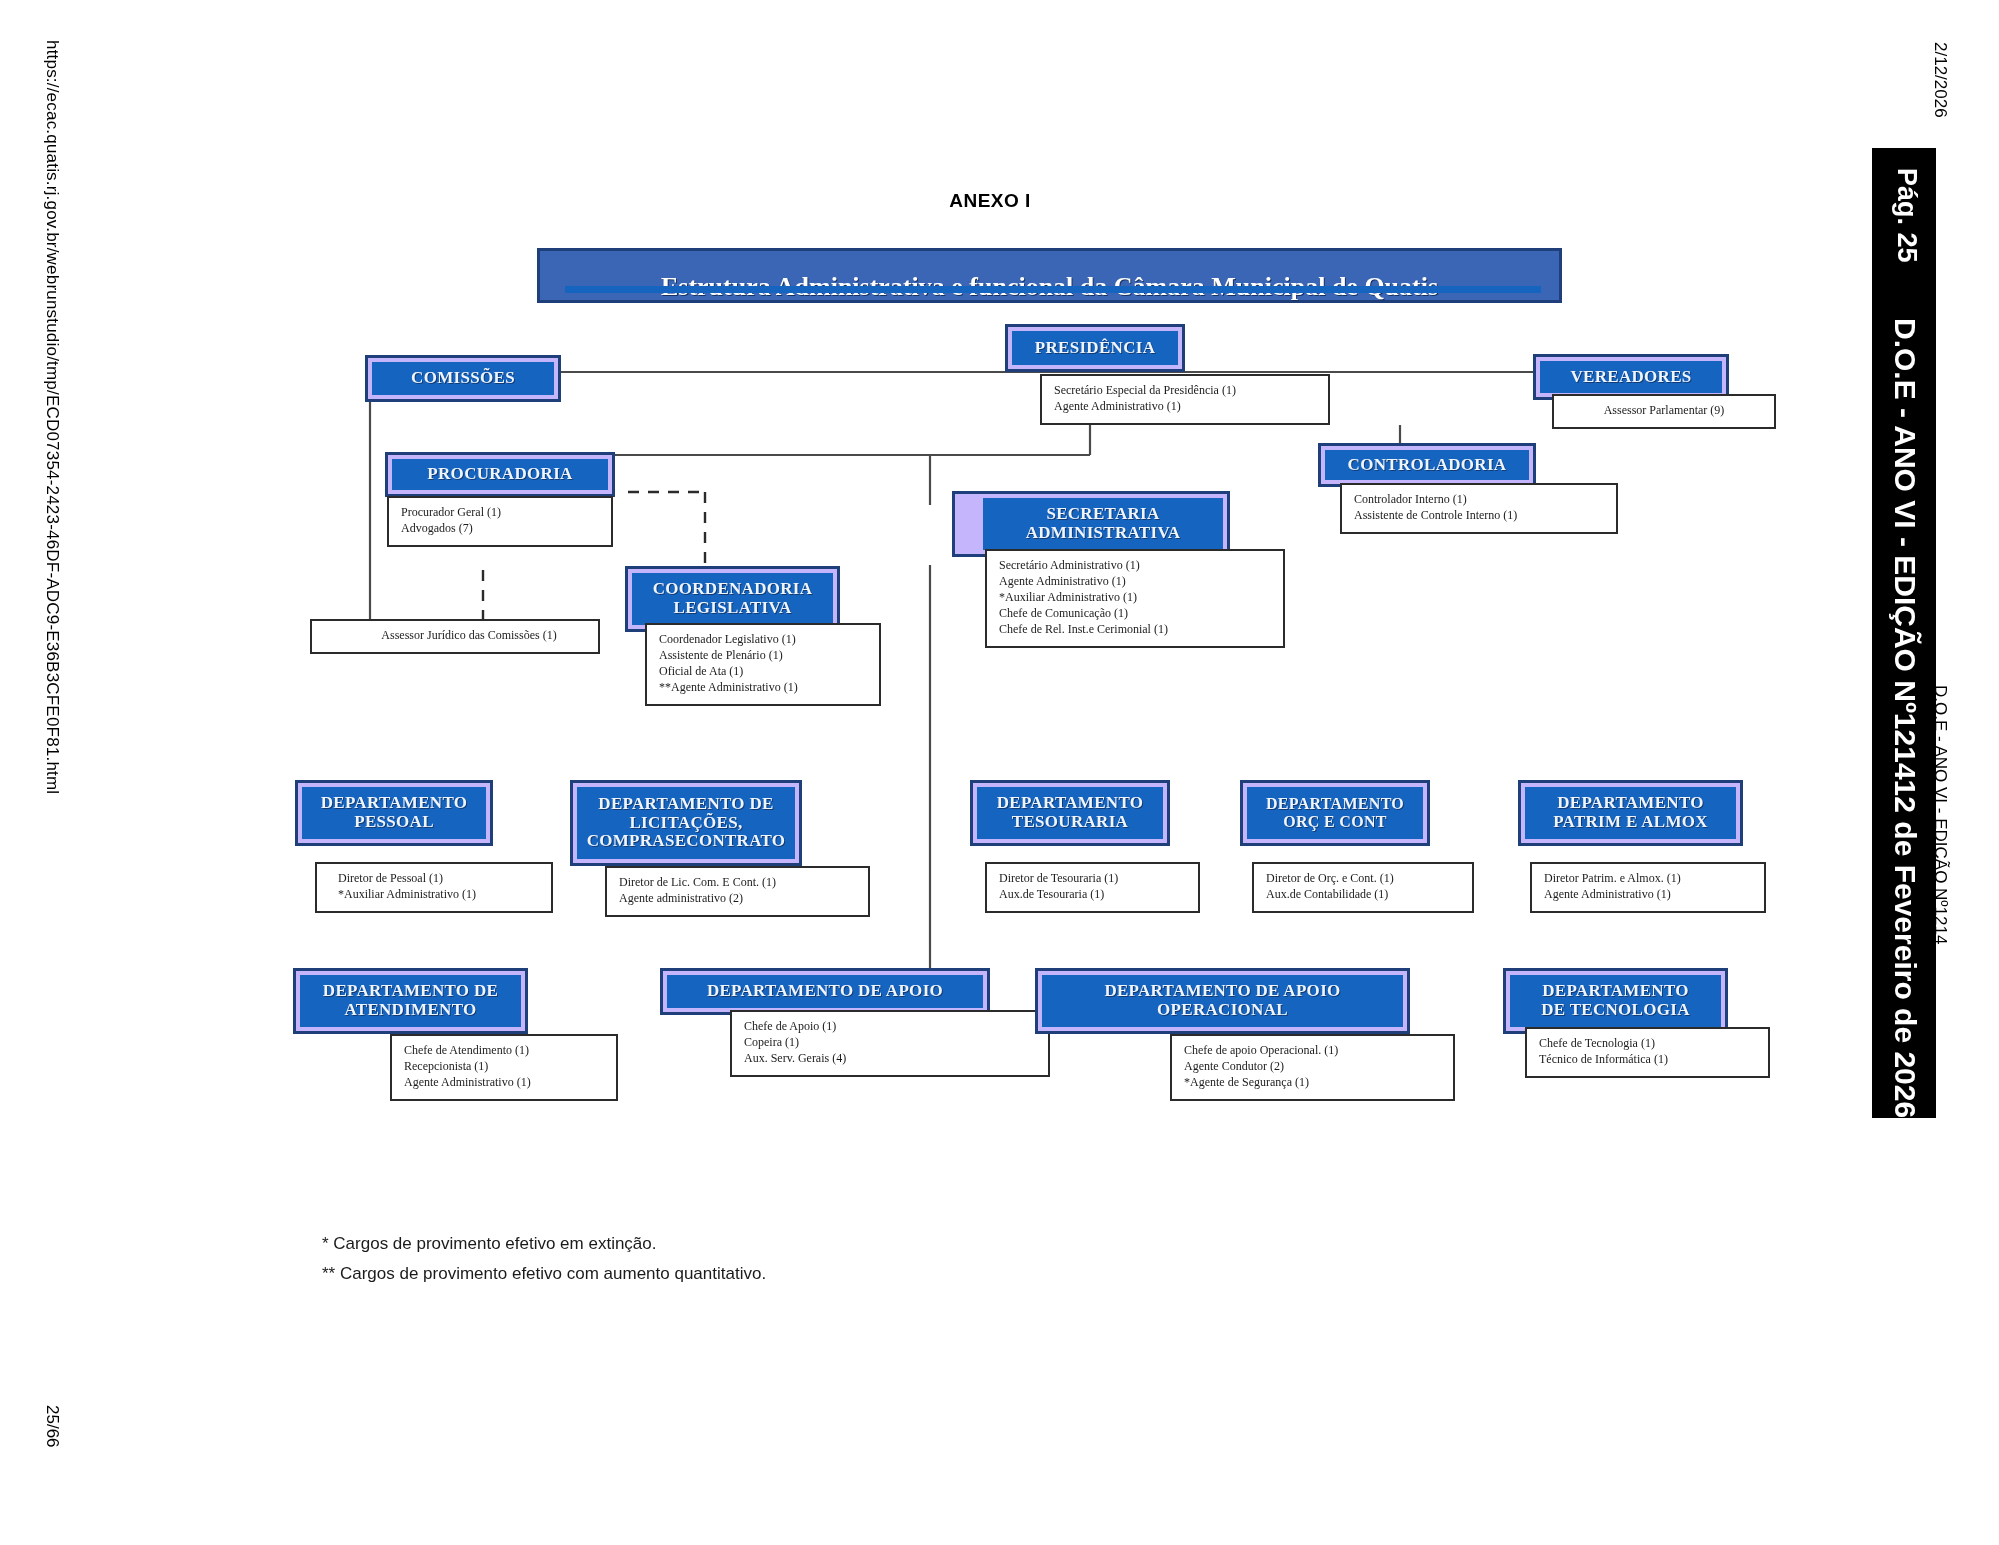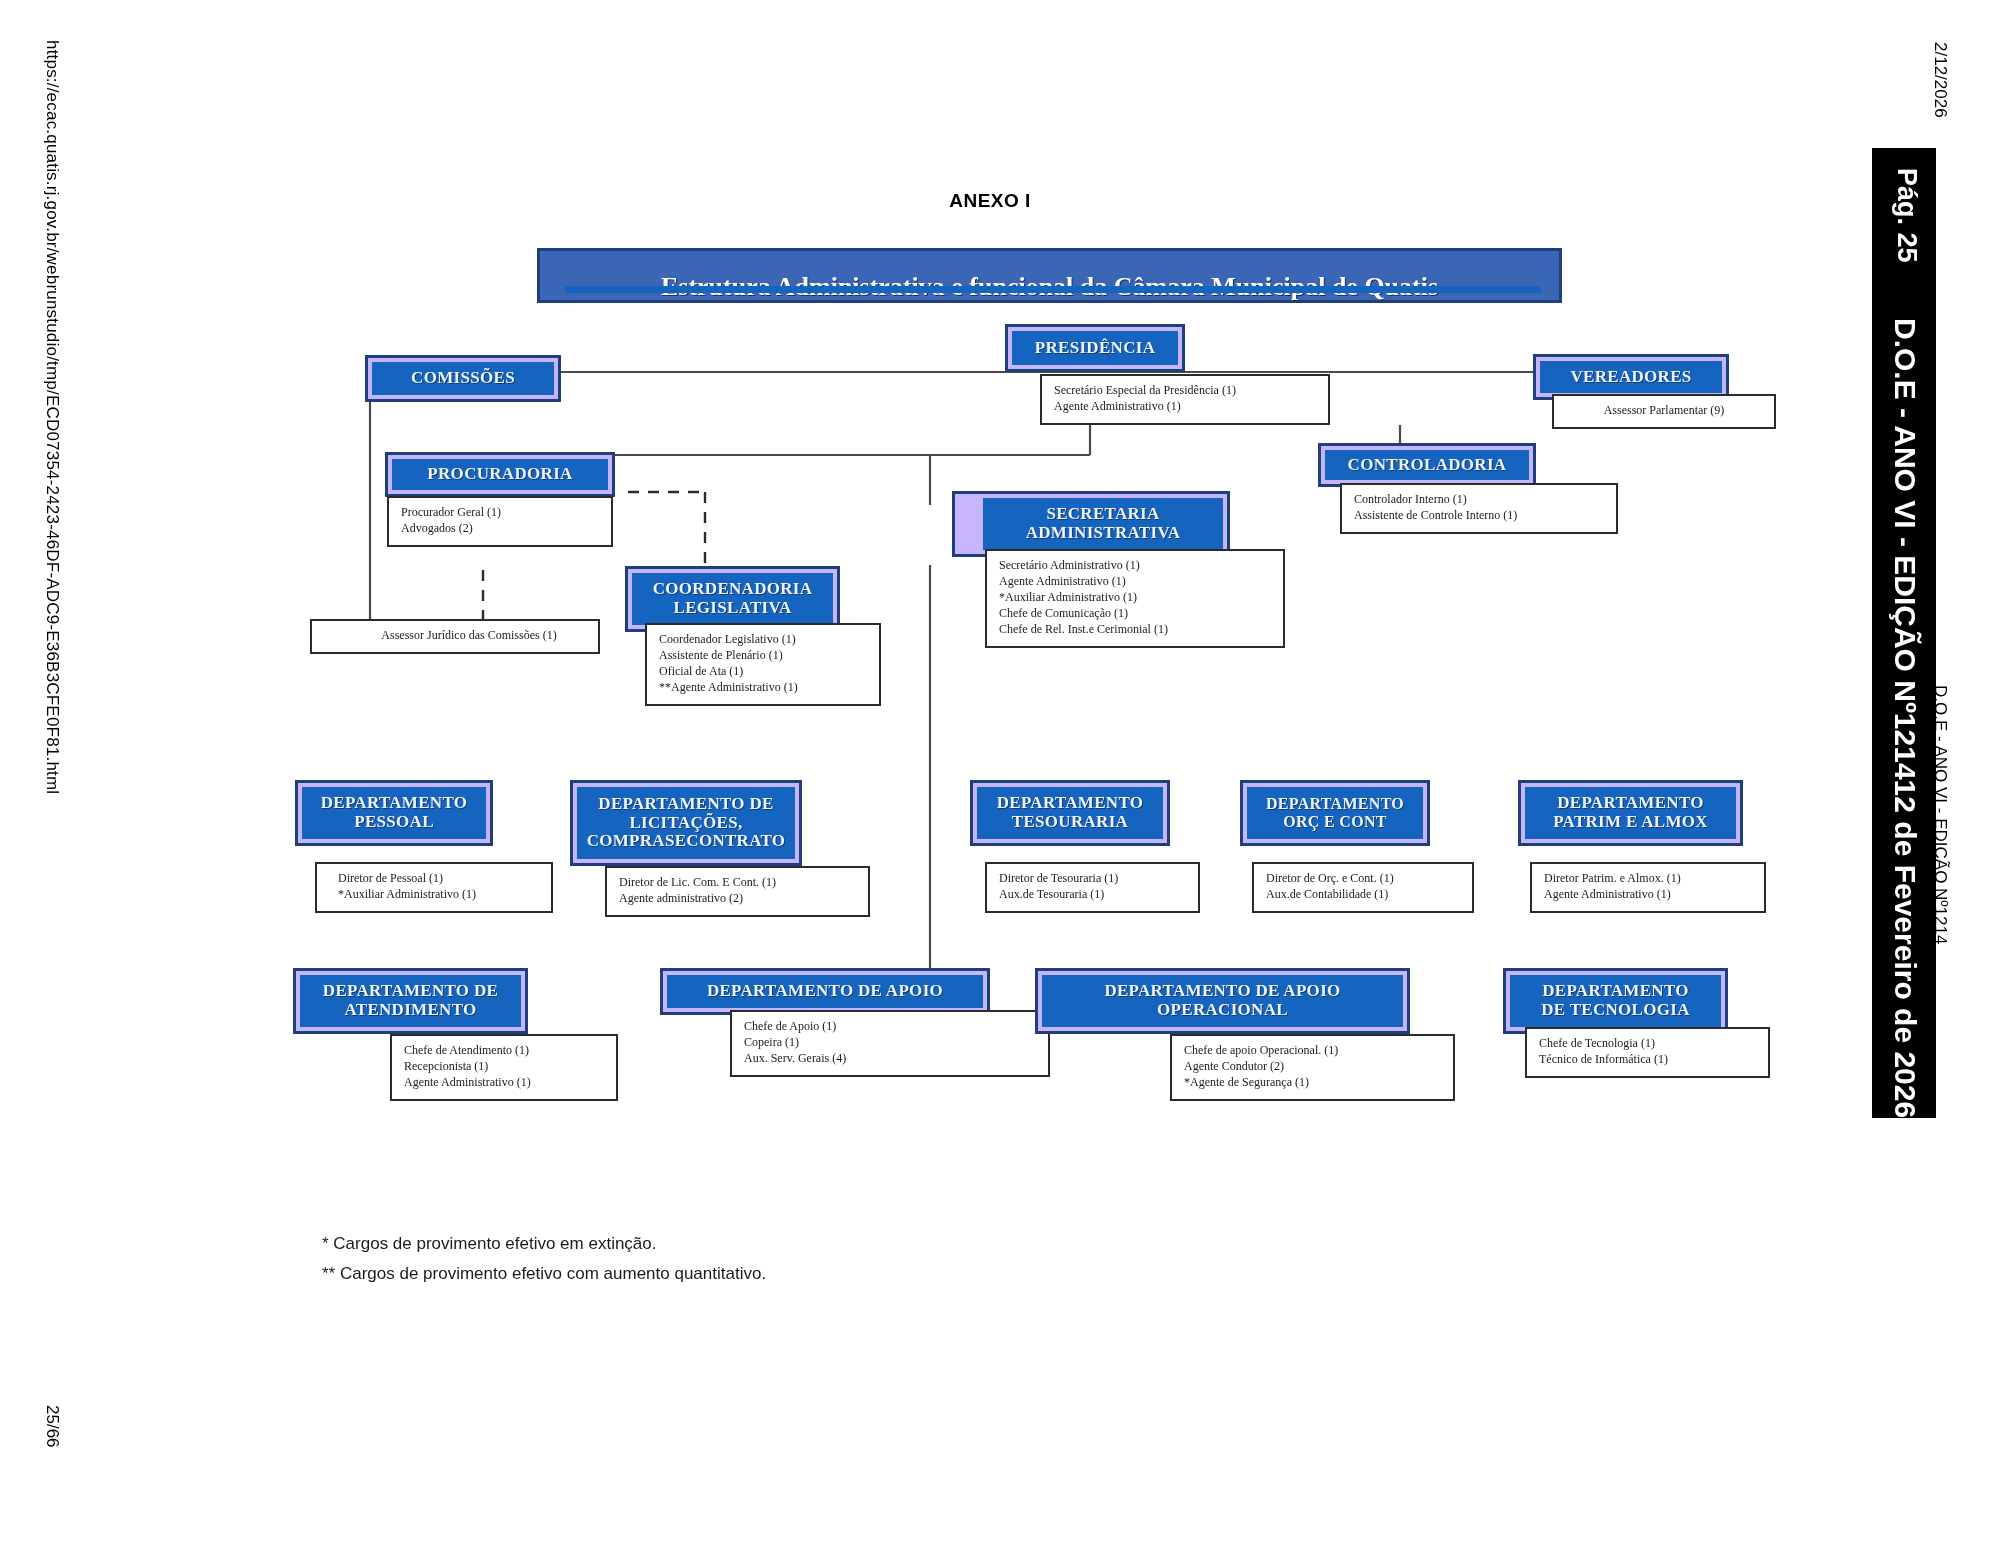--- a/index.html
+++ b/index.html
@@ -233,21 +233,21 @@
       <div class="line">Assessor Parlamentar (9)</div>
     </div>
 
     <div class="unit" style="left:385px; top:452px; width:230px; height:45px;">
       <div class="inner">
           <span class="label">PROCURADORIA</span>
         </div>
     </div>
     <div class="roster" style="left:387px; top:496px; width:226px;">
       <div class="line">Procurador Geral (1)</div>
-      <div class="line">Advogados (2)</div>
+      <div class="line">Advogados (7)</div>
     </div>
 
     <div class="unit" style="left:1318px; top:443px; width:218px; height:44px;">
       <div class="inner">
           <span class="label">CONTROLADORIA</span>
         </div>
     </div>
     <div class="roster" style="left:1340px; top:483px; width:278px;">
       <div class="line">Controlador Interno (1)</div>
       <div class="line">Assistente de Controle Interno (1)</div>

